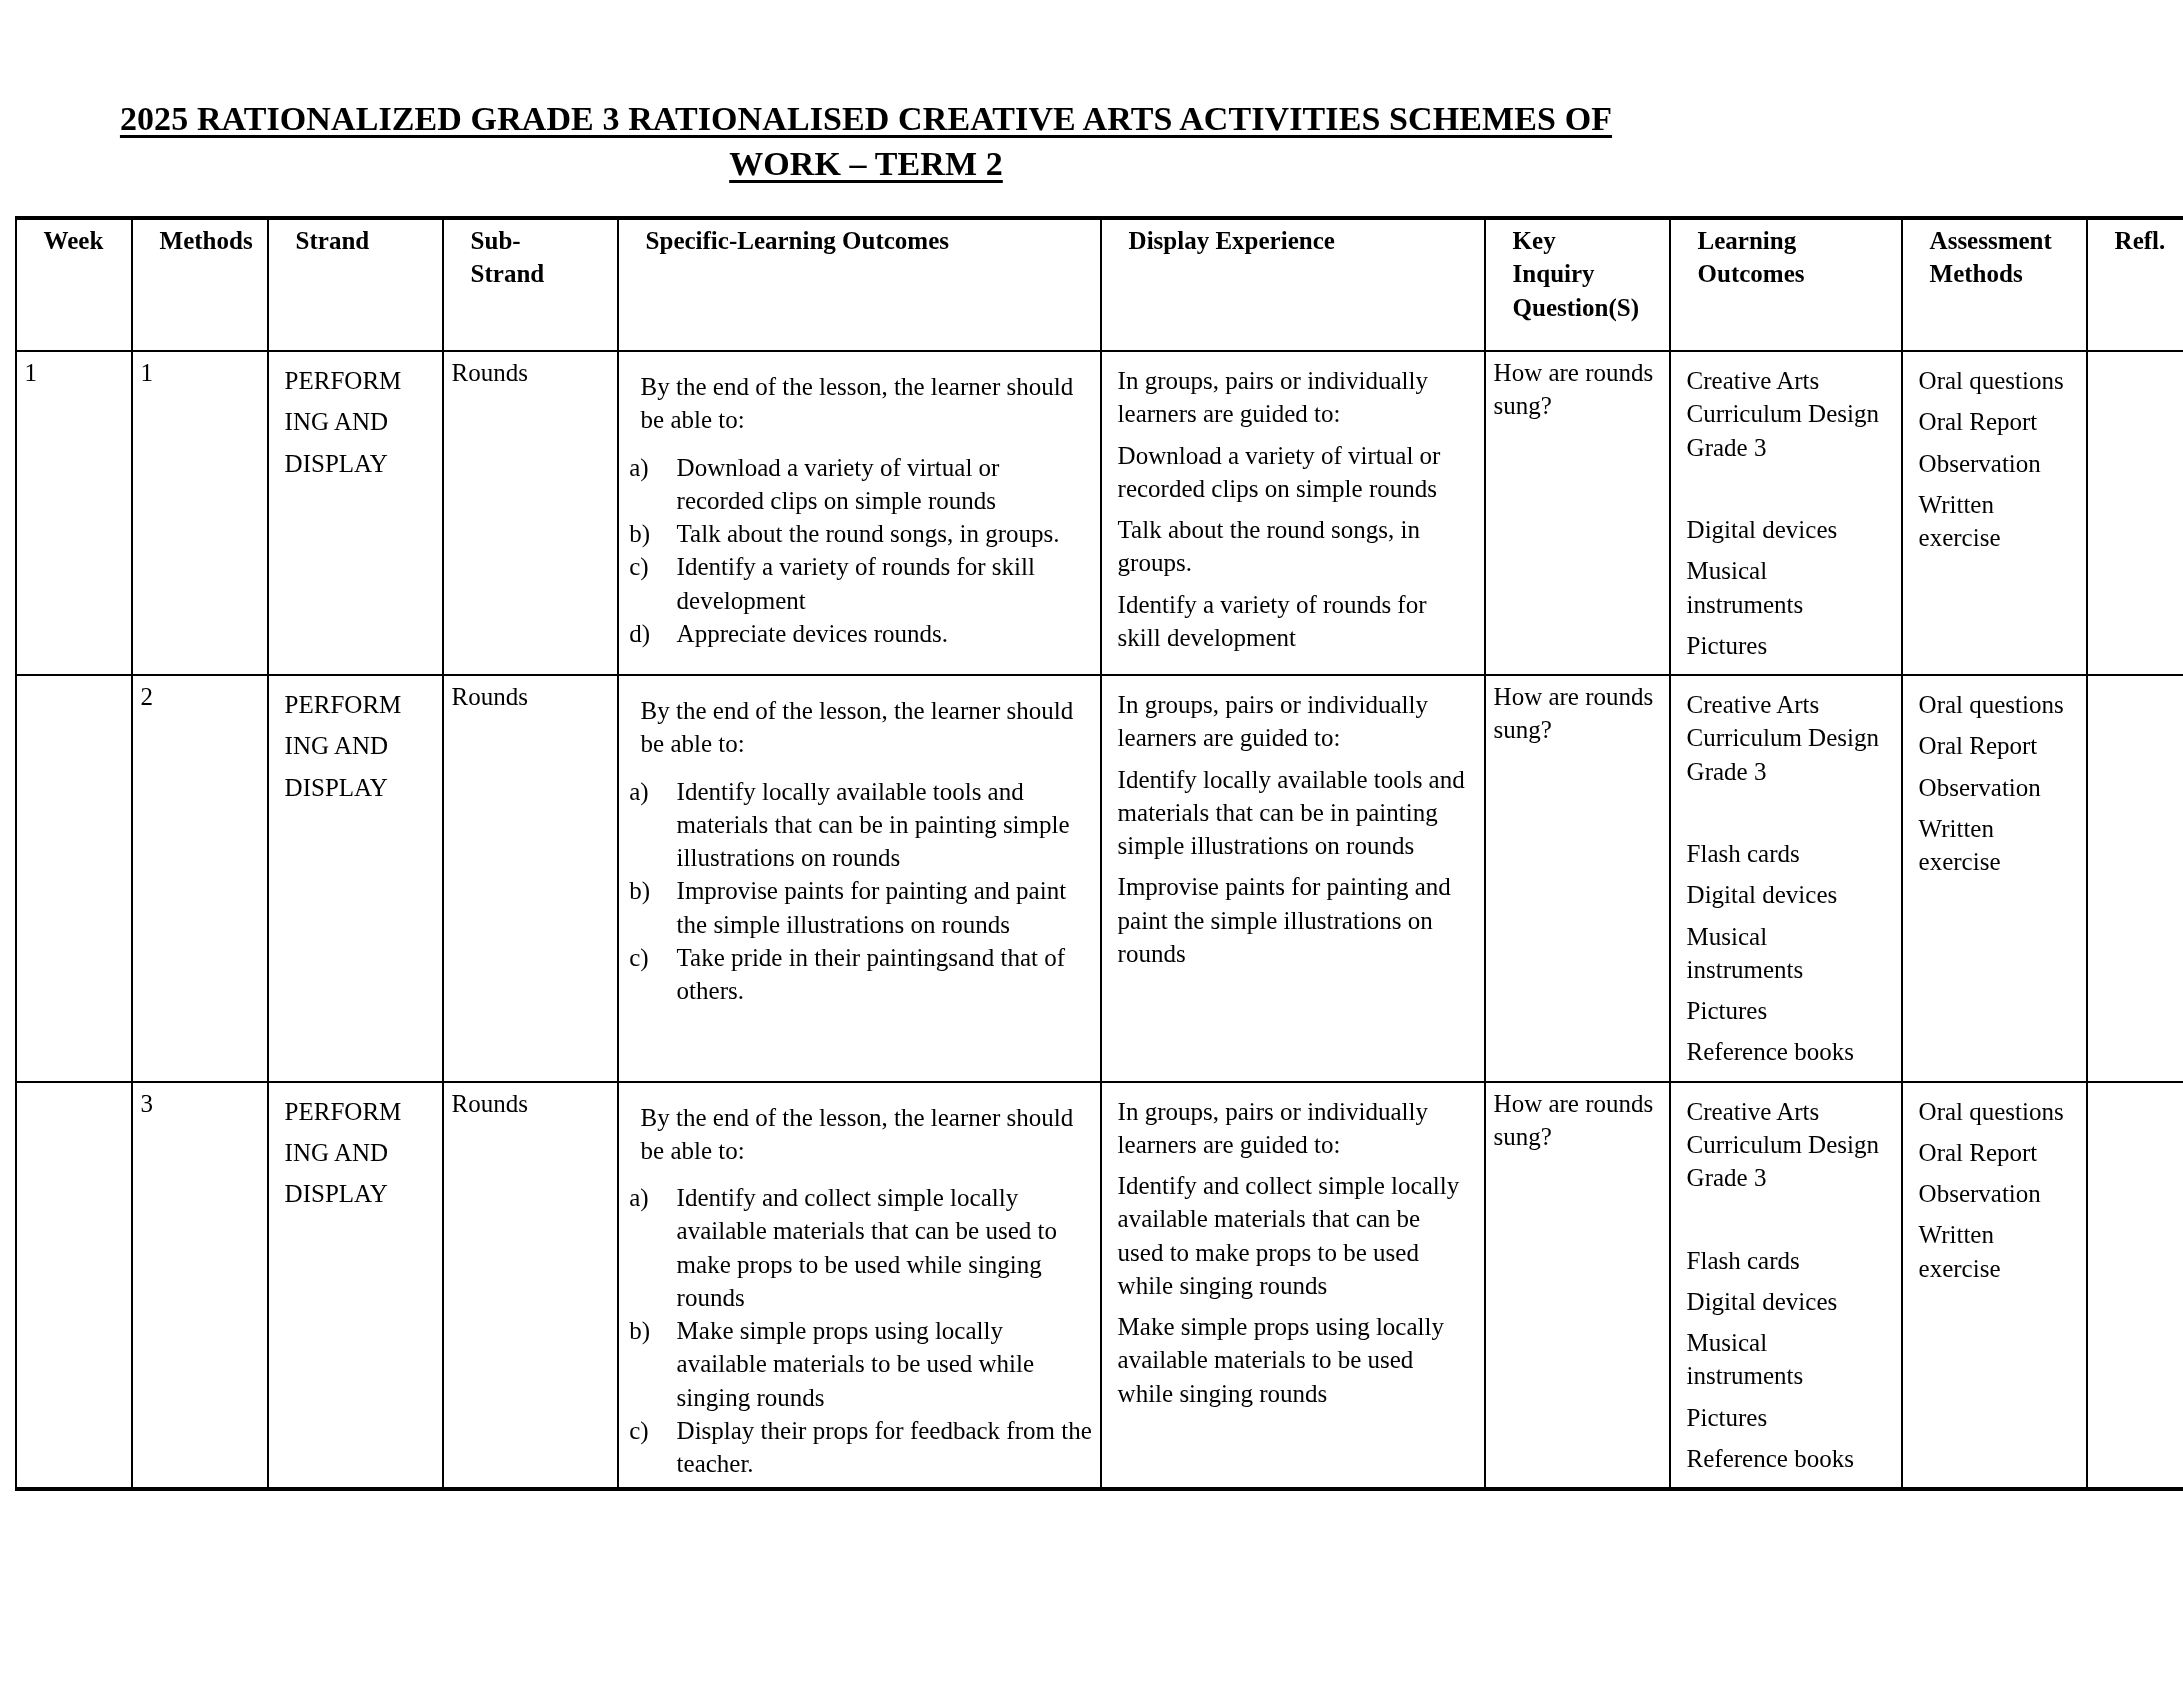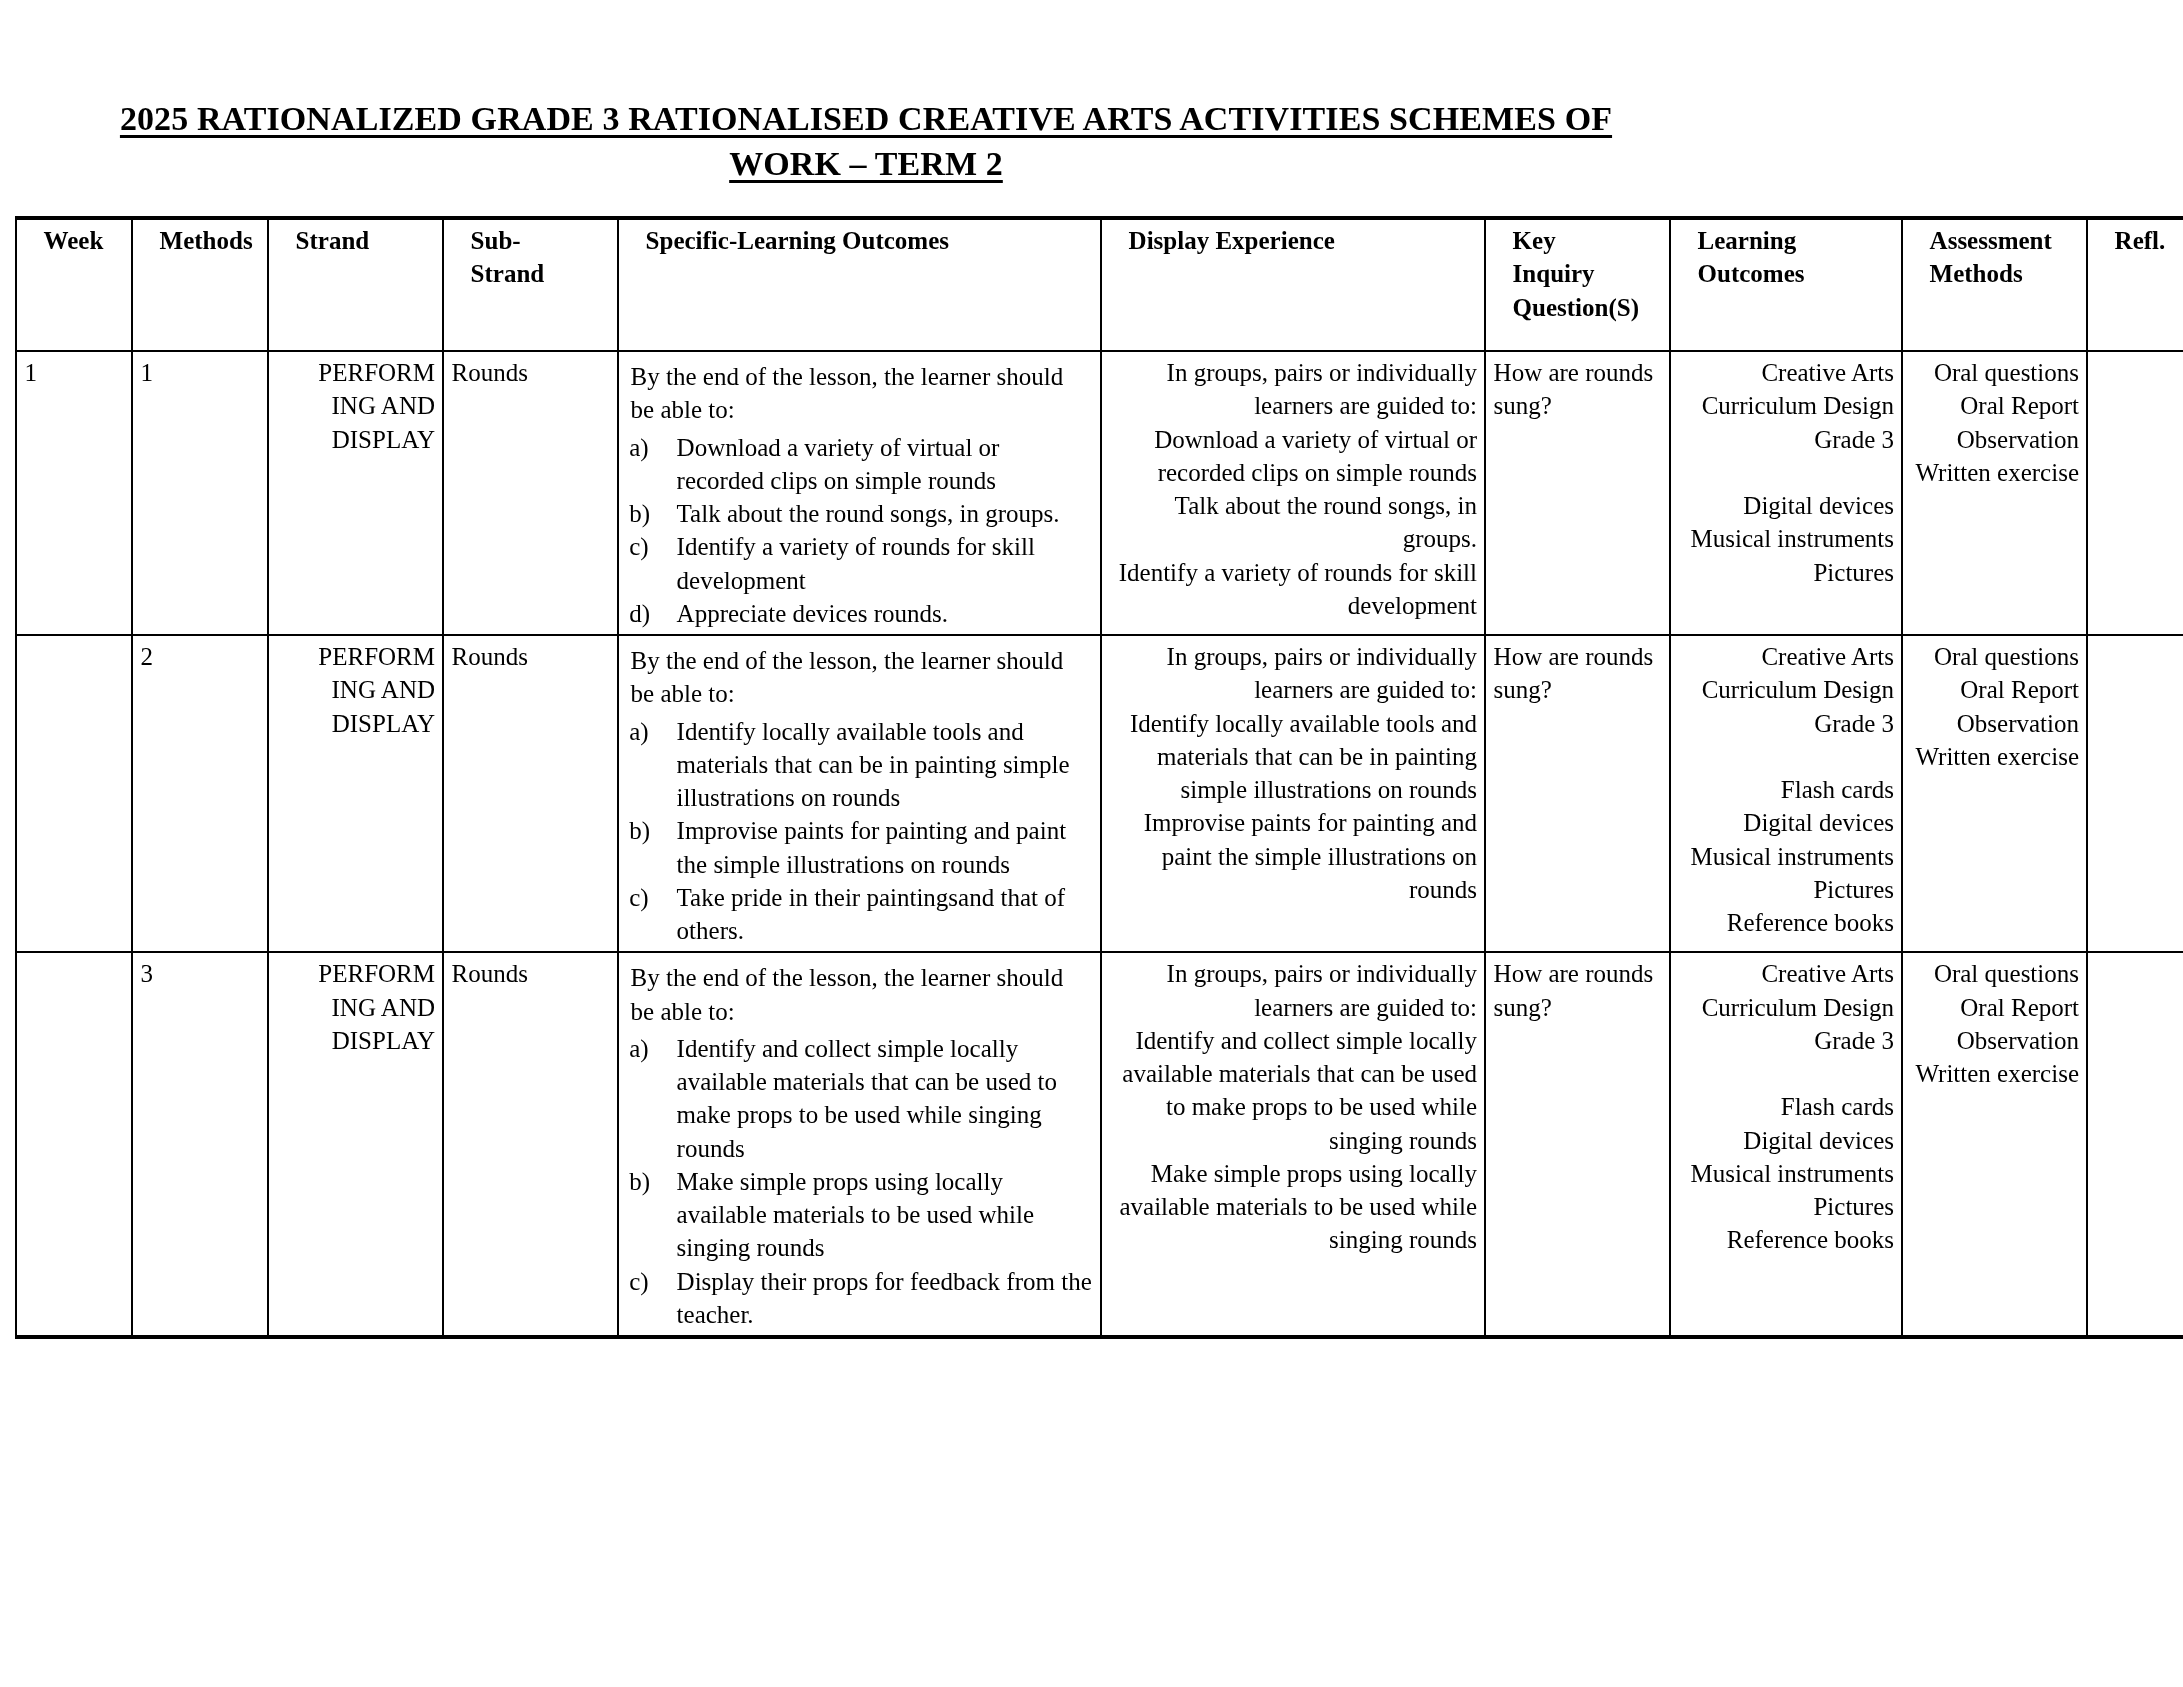--- a/index.html
+++ b/index.html
@@ -81,23 +81,22 @@
   .c-slo    { width: 483px; }
   .c-le     { width: 384px; }
   .c-kiq    { width: 185px; }
   .c-lr     { width: 232px; }
   .c-am     { width: 185px; }
   .c-refl   { width: 99px; }
 
   .bold-cell { font-weight: bold; }
 
   .lines p {
-    margin: 0;
-    padding: 0;
-    text-align: right;
+    margin: 8px;
+    padding: 0;
   }
   .lines p.blank {
     height: 1.33em;
   }
 
   ol.outcomes {
     list-style: none;
     margin: 0;
     padding: 0;
   }
@@ -105,21 +104,21 @@
     position: relative;
     padding-left: 50px;
     margin: 0;
   }
   ol.outcomes > li > .marker {
     position: absolute;
     left: 2.6px;
     top: 0;
   }
   .intro {
-    margin: 4px;
+    margin: 14px;
     padding: 0;
   }
 </style>
 </head>
 <body>
 
 <div class="page">
 
   <div class="doc-title">
     <span class="tline">2025 RATIONALIZED GRADE 3 RATIONALISED CREATIVE ARTS ACTIVITIES SCHEMES OF</span>

